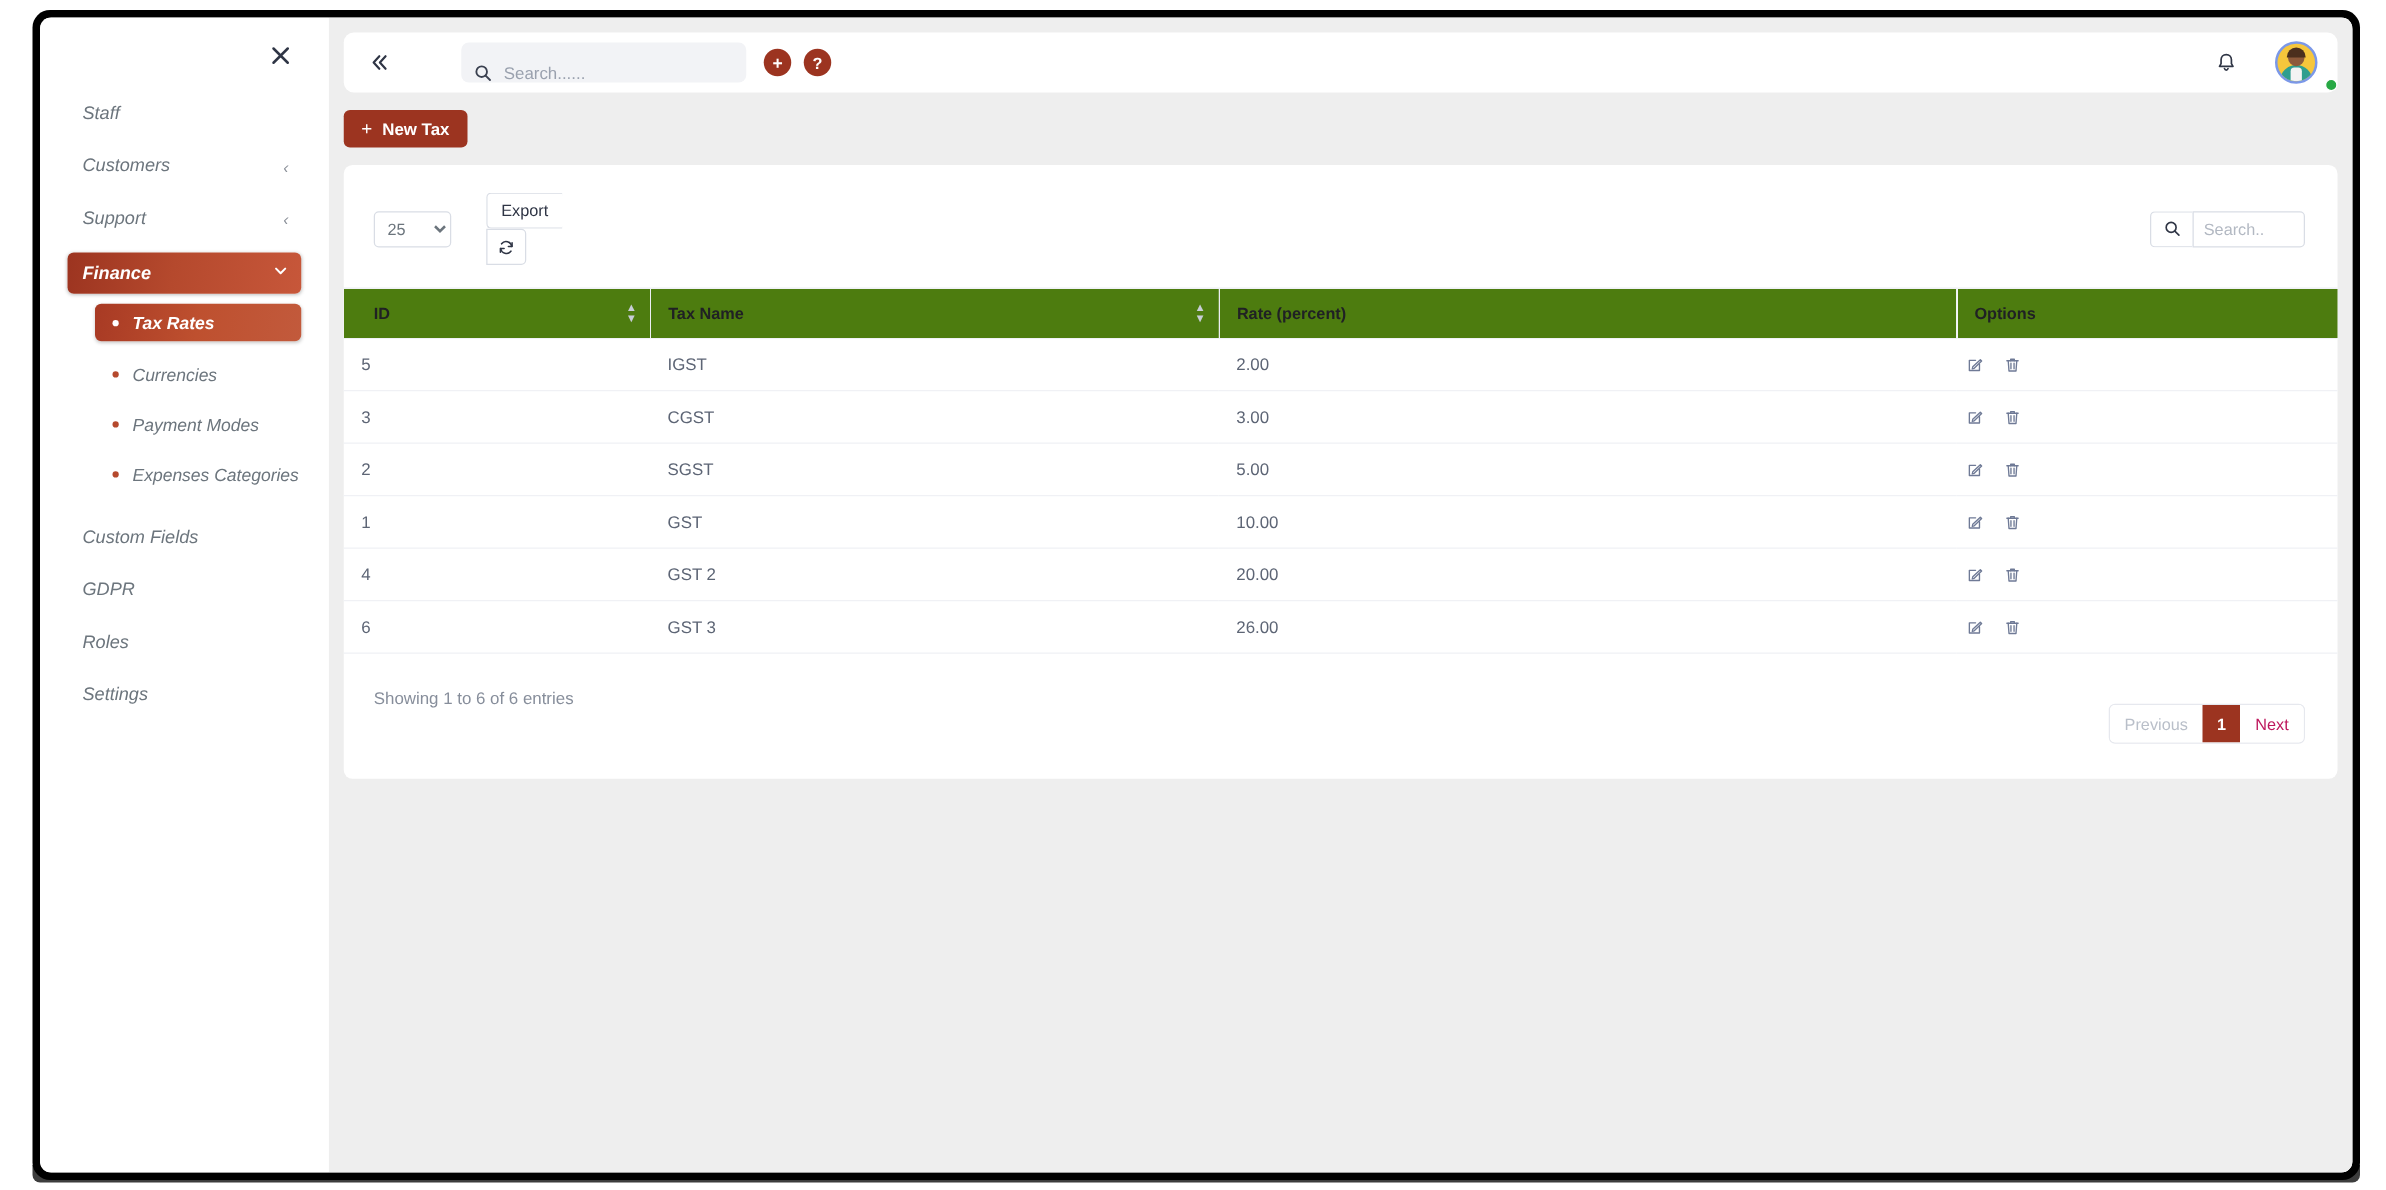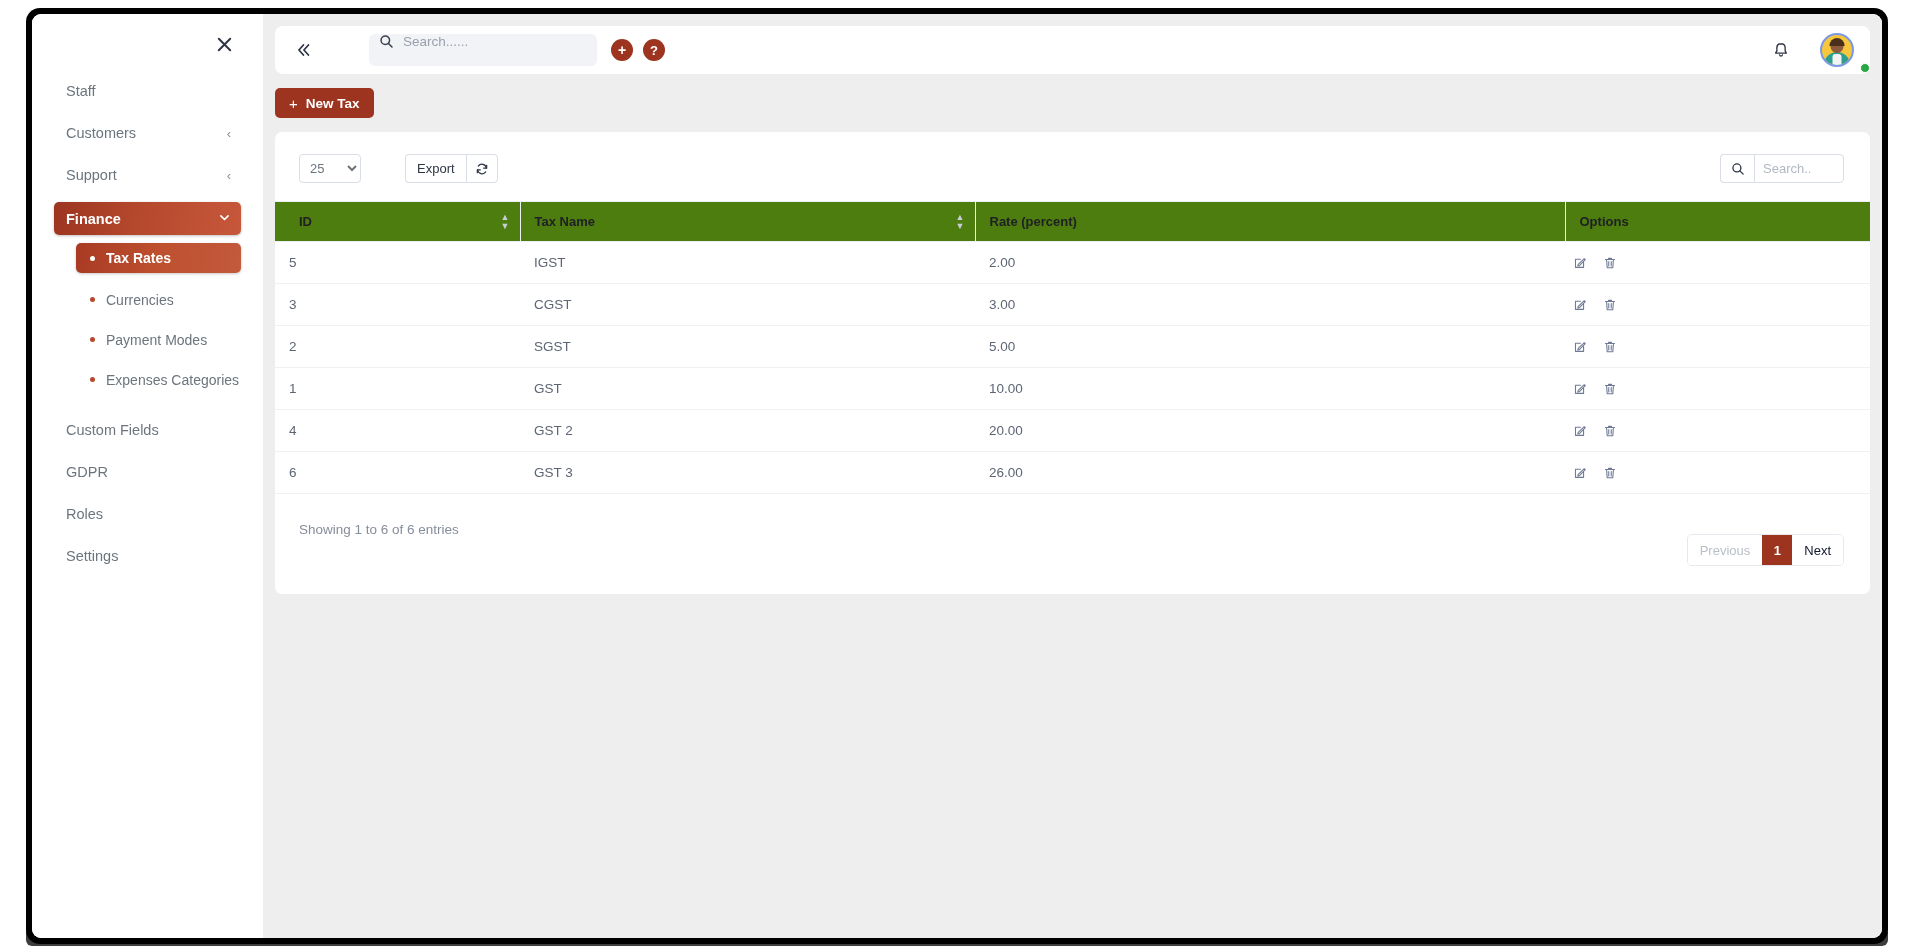--- a/index.html
+++ b/index.html
@@ -34,20 +34,21 @@
     border-radius: 0 0 6px 6px;
   }
 
   
   .sidebar {
     position: absolute;
     left: 0; top: 0;
     width: 231px; height: 100%;
     background: #ffffff;
     z-index: 5;
+    font-style: italic;
   }
   .sidebar-close {
     position: absolute;
     right: 26px; top: 17px;
     width: 26px; height: 26px;
     display: flex; align-items: center; justify-content: center;
     color: #2f3545;
     cursor: pointer;
   }
   .sidebar-close svg { display: block; }
@@ -144,21 +145,21 @@
     display: flex; align-items: center; justify-content: center;
     color: #2f3545;
     cursor: pointer;
     font-size: 18px;
   }
   .search-wrap {
     margin-left: 48px;
     width: 228px; height: 32px;
     background: #f2f3f6;
     border-radius: 6px;
-    display: flex; align-items: flex-start;
+    display: flex; align-items: flex-end;
     padding: 0 10px;
   }
   .search-wrap svg { flex: none; }
   .search-input {
     border: none; outline: none; background: transparent;
     margin-left: 9px;
     font-size: 13.5px;
     color: #3b4150;
     width: 100%;
     font-family: "Liberation Sans", sans-serif;
@@ -273,22 +274,23 @@
     font-size: 13px;
     color: #6c757d;
     border: 1px solid #d9dde5;
     border-radius: 4px;
     background: #fff;
     padding: 0 6px;
     font-family: "Liberation Sans", sans-serif;
     cursor: pointer;
   }
   .btn-group {
-    margin-left: 44px;
+    margin-left: 28px;
     display: flex;
+    flex-direction: column;
   }
   .btn-export {
     height: 29px;
     padding: 0 11px;
     font-size: 13px;
     color: #2f3545;
     background: #ffffff;
     border: 1px solid #d9dde5;
     border-right: none;
     border-radius: 4px 0 0 4px;
@@ -408,21 +410,21 @@
     cursor: pointer;
     background: #ffffff;
   }
   .page-btn.num {
     color: #ffffff;
     background: #9c3420;
     font-weight: bold;
     min-width: 30px;
     padding: 0;
   }
-  .page-btn.next { color: #0f172a; }
+  .page-btn.next { color: #be185d; }
 </style>
 </head>
 <body>
 
 <div class="screen-shadow"></div>
 
 <div class="bezel">
 <div class="bezel-inner">
 
   <aside class="sidebar">

